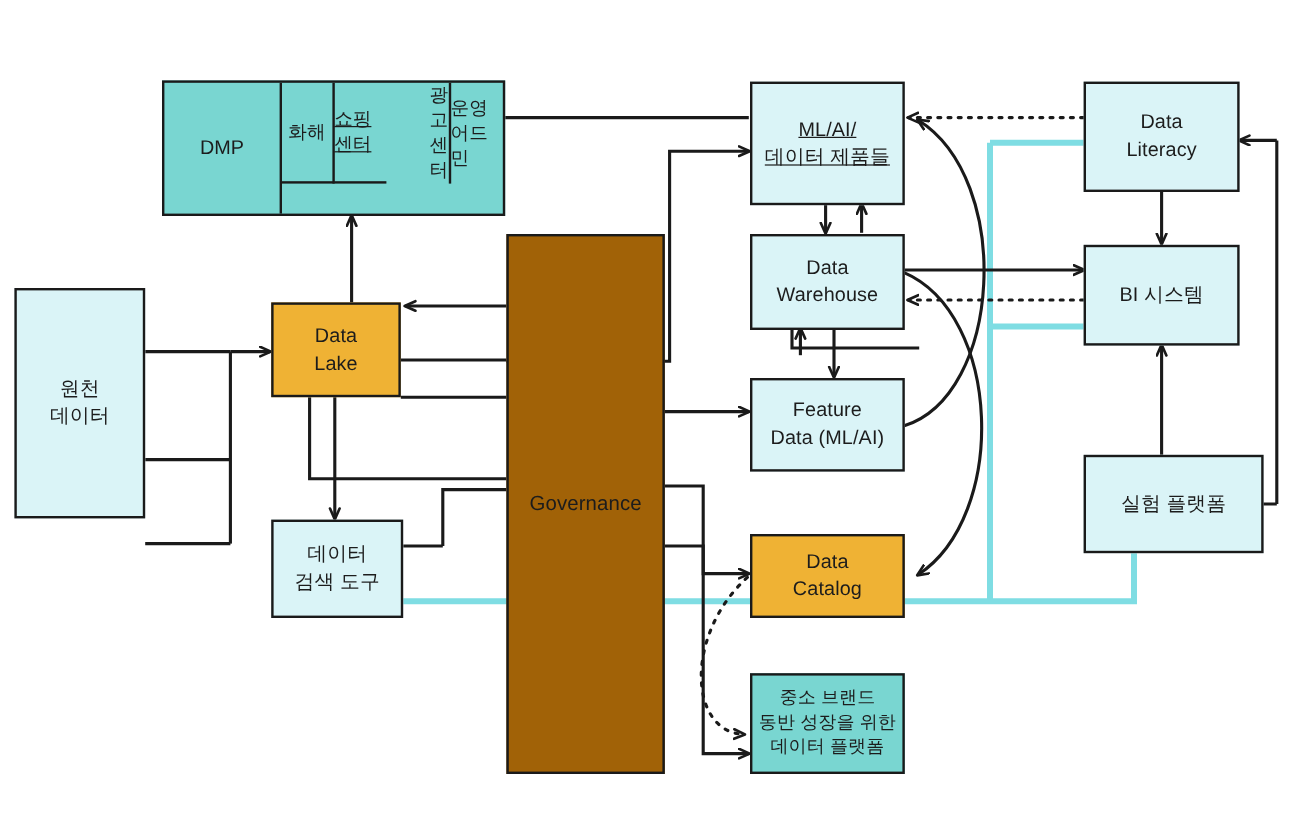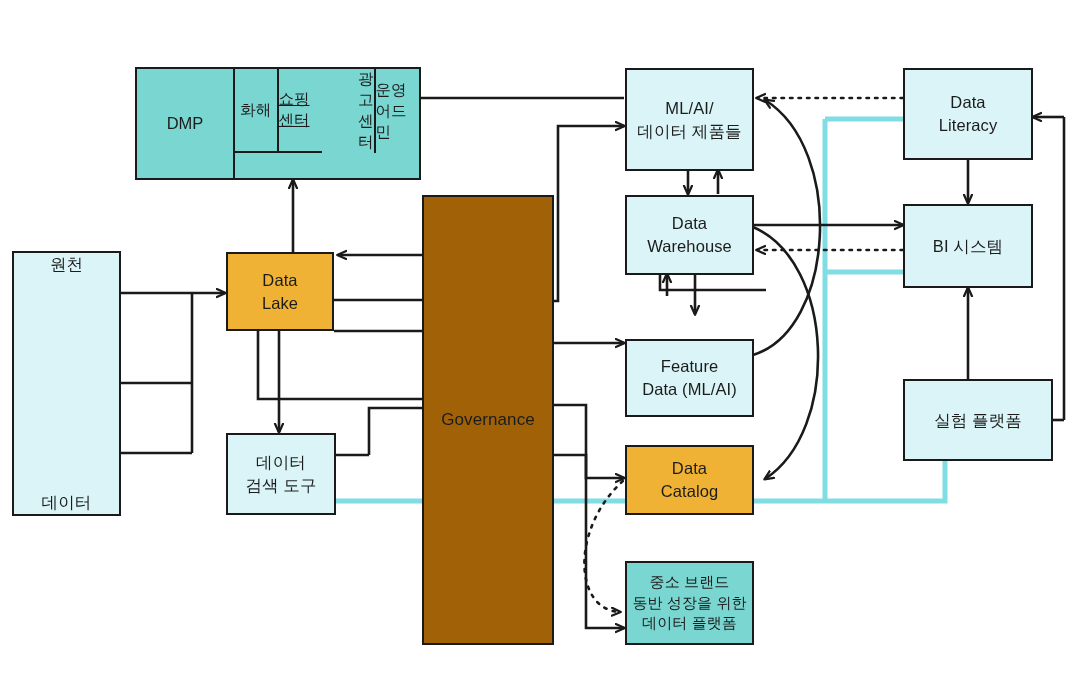--- a/index.html
+++ b/index.html
@@ -183,50 +183,50 @@
   <div class="dmp-group" style="left:135px; top:67px; width:286px; height:113px;">
     <div class="dmp-left">DMP</div>
     <div class="dmp-grid">
       <div class="dmp-cell c0">화해</div>
       <div class="dmp-cell c1">쇼핑 센터</div>
       <div class="dmp-cell c2">광고센터</div>
       <div class="dmp-cell c3">운영 어드민</div>
     </div>
   </div>
 
-  <div class="node fill-lightblue" style="left:12px; top:251px; width:109px; height:265px;justify-content:space-between;">
+  <div class="node fill-lightblue" style="left:12px; top:240px; width:109px; height:192px;">
     <span class="line">원천</span>
     <span class="line">데이터</span>
   </div>
 
   <div class="node fill-orange" style="left:226px; top:252px; width:108px; height:79px;">
     <span class="line">Data</span>
     <span class="line">Lake</span>
   </div>
 
   <div class="node fill-lightblue" style="left:226px; top:433px; width:110px; height:82px;">
     <span class="line">데이터</span>
     <span class="line">검색 도구</span>
   </div>
 
   <div class="node fill-olive" style="left:422px; top:195px; width:132px; height:450px;">
     <span class="gov-label">Governance</span>
   </div>
 
-  <div class="node fill-lightblue" style="left:625px; top:68px; width:129px; height:103px;">
+  <div class="node fill-lightblue" style="left:625px; top:68px; width:129px; height:103px;text-decoration:underline;">
     <span class="line">ML/AI/</span>
     <span class="line">데이터 제품들</span>
   </div>
 
   <div class="node fill-lightblue" style="left:625px; top:195px; width:129px; height:80px;">
     <span class="line">Data</span>
     <span class="line">Warehouse</span>
   </div>
 
-  <div class="node fill-lightblue" style="left:625px; top:315px; width:129px; height:78px;margin-top:24px;">
+  <div class="node fill-lightblue" style="left:625px; top:315px; width:129px; height:78px;">
     <span class="line">Feature</span>
     <span class="line">Data (ML/AI)</span>
   </div>
 
   <div class="node fill-orange" style="left:625px; top:445px; width:129px; height:70px;">
     <span class="line">Data</span>
     <span class="line">Catalog</span>
   </div>
 
   <div class="node fill-teal" style="left:625px; top:561px; width:129px; height:84px; font-size:15px;">

